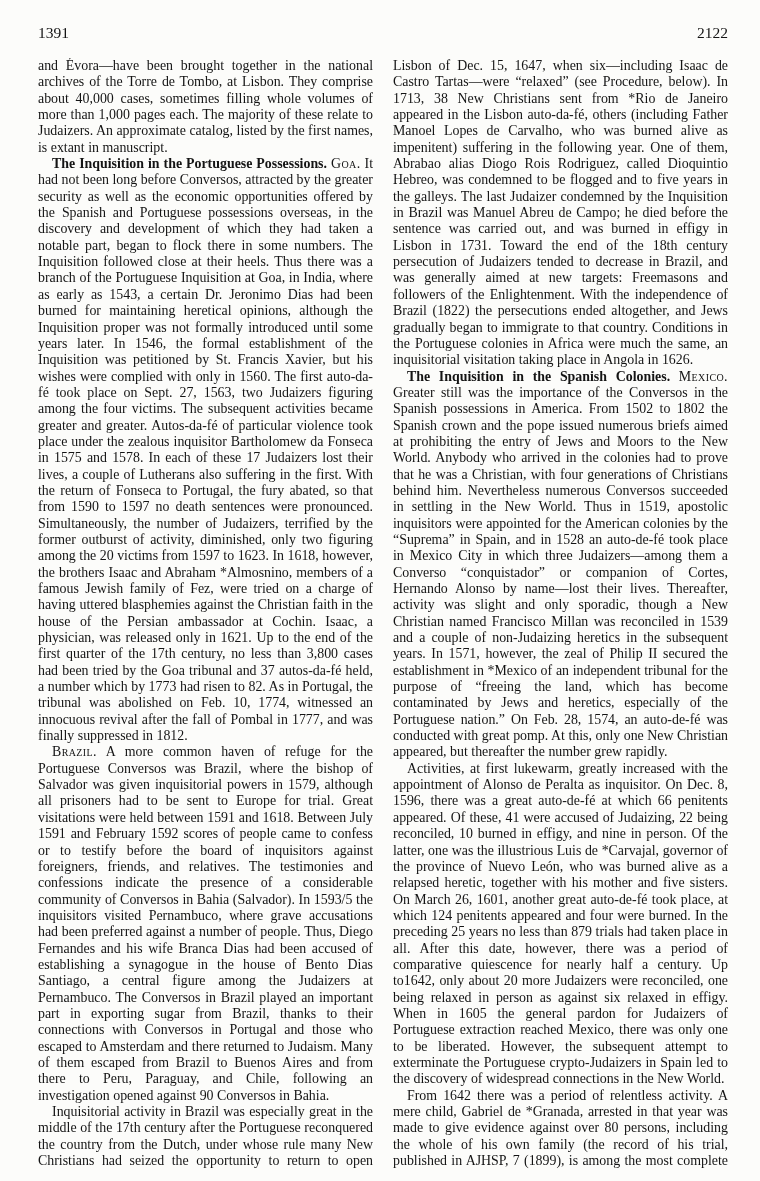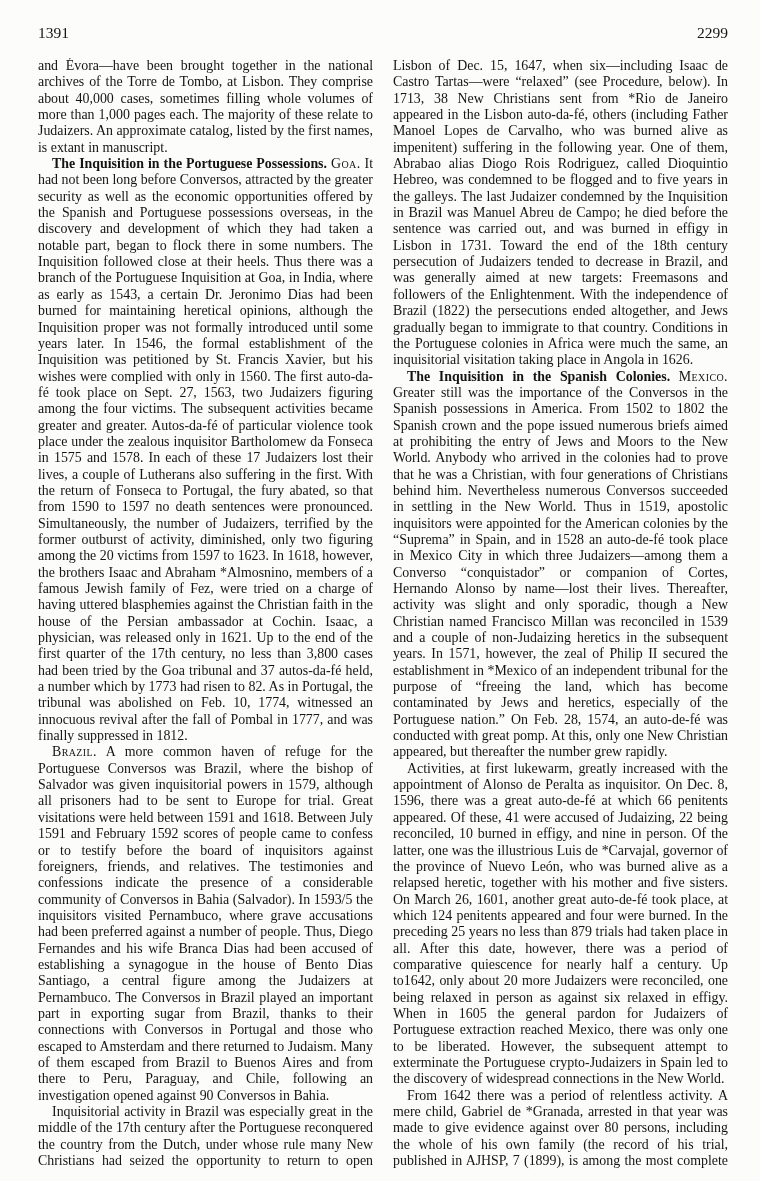--- a/index.html
+++ b/index.html
@@ -63,21 +63,21 @@
     font-variant: small-caps;
     letter-spacing: 0.4px;
   }
 </style>
 </head>
 <body>
 
 <div class="page">
   <div class="running-head">
     <span class="page-num">1391</span>
-    <span class="page-num right">2299</span>
+    <span class="page-num right">2122</span>
   </div>
   <div class="columns">
     <div class="column">
         <p class=""><span class="run-normal">and Évora—have been brought together in the national archives of the Torre de Tombo, at Lisbon. They comprise about 40,000 cases, sometimes filling whole volumes of more than 1,000 pages each. The majority of these relate to Judaizers. An approximate catalog, listed by the first names, is extant in manuscript.</span></p>
         <p class="indent"><span class="run-bold">The Inquisition in the Portuguese Possessions. </span><span class="run-smallcaps">Goa.</span><span class="run-normal"> It had not been long before Conversos, attracted by the greater security as well as the economic opportunities offered by the Spanish and Portuguese possessions overseas, in the discovery and development of which they had taken a notable part, began to flock there in some numbers. The Inquisition followed close at their heels. Thus there was a branch of the Portuguese Inquisition at Goa, in India, where as early as 1543, a certain Dr. Jeronimo Dias had been burned for maintaining heretical opinions, although the Inquisition proper was not formally introduced until some years later. In 1546, the formal establishment of the Inquisition was petitioned by St. Francis Xavier, but his wishes were complied with only in 1560. The first auto-da-fé took place on Sept. 27, 1563, two Judaizers figuring among the four victims. The subsequent activities became greater and greater. Autos-da-fé of particular violence took place under the zealous inquisitor Bartholomew da Fonseca in 1575 and 1578. In each of these 17 Judaizers lost their lives, a couple of Lutherans also suffering in the first. With the return of Fonseca to Portugal, the fury abated, so that from 1590 to 1597 no death sentences were pronounced. Simultaneously, the number of Judaizers, terrified by the former outburst of activity, diminished, only two figuring among the 20 victims from 1597 to 1623. In 1618, however, the brothers Isaac and Abraham *Almosnino, members of a famous Jewish family of Fez, were tried on a charge of having uttered blasphemies against the Christian faith in the house of the Persian ambassador at Cochin. Isaac, a physician, was released only in 1621. Up to the end of the first quarter of the 17th century, no less than 3,800 cases had been tried by the Goa tribunal and 37 autos-da-fé held, a number which by 1773 had risen to 82. As in Portugal, the tribunal was abolished on Feb. 10, 1774, witnessed an innocuous revival after the fall of Pombal in 1777, and was finally suppressed in 1812.</span></p>
         <p class="indent"><span class="run-smallcaps">Brazil.</span><span class="run-normal"> A more common haven of refuge for the Portuguese Conversos was Brazil, where the bishop of Salvador was given inquisitorial powers in 1579, although all prisoners had to be sent to Europe for trial. Great visitations were held between 1591 and 1618. Between July 1591 and February 1592 scores of people came to confess or to testify before the board of inquisitors against foreigners, friends, and relatives. The testimonies and confessions indicate the presence of a considerable community of Conversos in Bahia (Salvador). In 1593/5 the inquisitors visited Pernambuco, where grave accusations had been preferred against a number of people. Thus, Diego Fernandes and his wife Branca Dias had been accused of establishing a synagogue in the house of Bento Dias Santiago, a central figure among the Judaizers at Pernambuco. The Conversos in Brazil played an important part in exporting sugar from Brazil, thanks to their connections with Conversos in Portugal and those who escaped to Amsterdam and there returned to Judaism. Many of them escaped from Brazil to Buenos Aires and from there to Peru, Paraguay, and Chile, following an investigation opened against 90 Conversos in Bahia.</span></p>
         <p class="indent"><span class="run-normal">Inquisitorial activity in Brazil was especially great in the middle of the 17th century after the Portuguese reconquered the country from the Dutch, under whose rule many New Christians had seized the opportunity to return to open Judaism. Many of them figured in the great auto-da-fé at</span></p>
       </div>
     <div class="column">
         <p class=""><span class="run-normal">Lisbon of Dec. 15, 1647, when six—including Isaac de Castro Tartas—were “relaxed” (see Procedure, below). In 1713, 38 New Christians sent from *Rio de Janeiro appeared in the Lisbon auto-da-fé, others (including Father Manoel Lopes de Carvalho, who was burned alive as impenitent) suffering in the following year. One of them, Abrabao alias Diogo Rois Rodriguez, called Dioquintio Hebreo, was condemned to be flogged and to five years in the galleys. The last Judaizer condemned by the Inquisition in Brazil was Manuel Abreu de Campo; he died before the sentence was carried out, and was burned in effigy in Lisbon in 1731. Toward the end of the 18th century persecution of Judaizers tended to decrease in Brazil, and was generally aimed at new targets: Freemasons and followers of the Enlightenment. With the independence of Brazil (1822) the persecutions ended altogether, and Jews gradually began to immigrate to that country. Conditions in the Portuguese colonies in Africa were much the same, an inquisitorial visitation taking place in Angola in 1626.</span></p>

